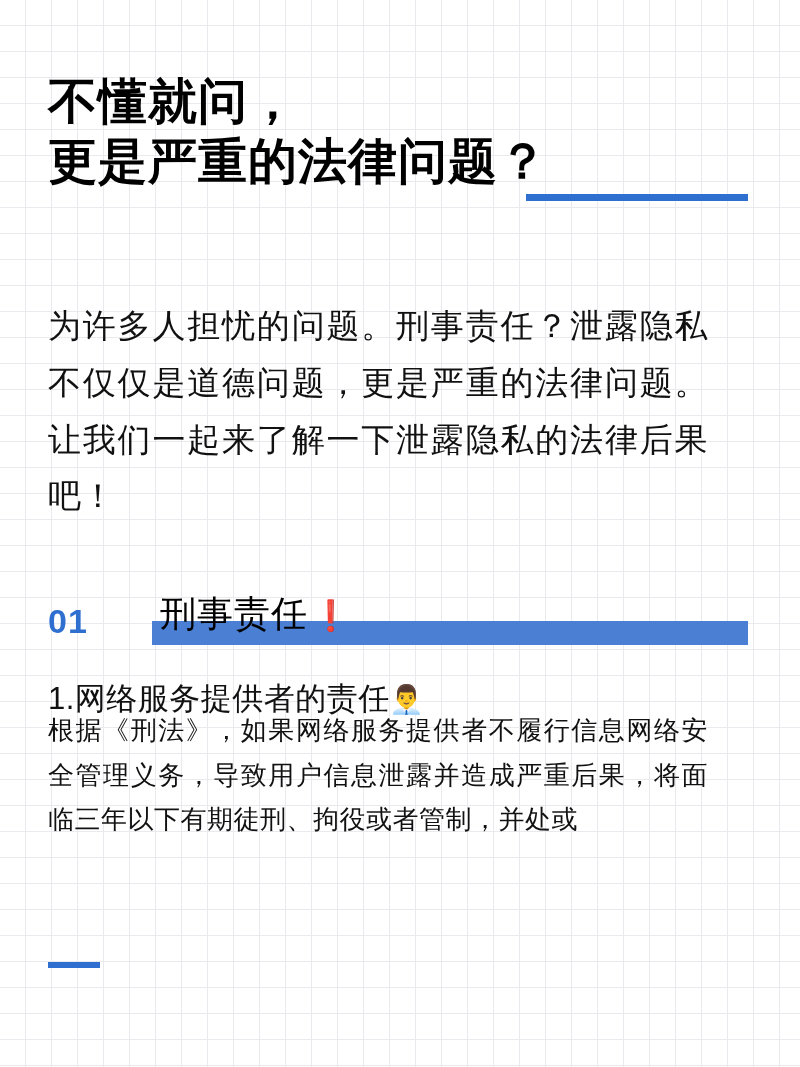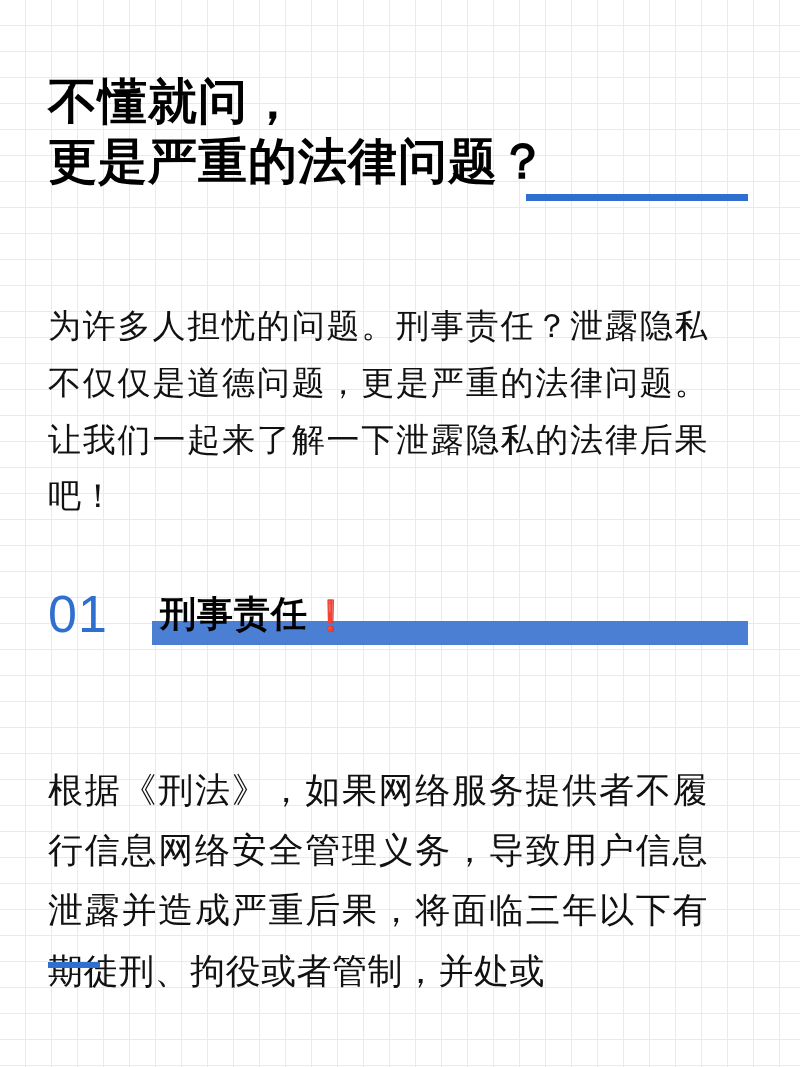--- a/index.html
+++ b/index.html
@@ -80,33 +80,33 @@
     position: absolute;
     left: 104px;
     top: 33px;
     width: 596px;
     height: 24px;
     background: #4a7fd4;
   }
   .section-num {
     position: absolute;
     left: 0;
-    top: 0;
-    font-size: 52px;
-    font-weight: normal;
+    top: 16px;
+    font-size: 34px;
+    font-weight: bold;
     color: #2f6fd0;
     letter-spacing: 1px;
     line-height: 1;
   }
   .section-title {
     position: absolute;
     left: 112px;
     top: 6px;
     font-size: 36px;
-    font-weight: bold;
+    font-weight: normal;
     color: #000000;
     letter-spacing: 1px;
     line-height: 1.1;
     white-space: nowrap;
   }
   .section-title .mark {
     color: #e33b2e;
     font-size: 30px;
     margin-left: 4px;
   }
@@ -120,27 +120,28 @@
     color: #111111;
     letter-spacing: 0.5px;
     white-space: nowrap;
   }
   .sub-head .emoji {
     font-size: 28px;
   }
   .body-text {
     position: absolute;
     left: 0;
-    top: 760px;
+    top: 709px;
     width: 660px;
-    font-size: 35px;
+    font-size: 26px;
     line-height: 1.72;
     color: #111111;
     letter-spacing: 0.5px;
     text-align: justify;
+    font-family: Liberation Serif, serif;
   }
   
   .bottom-accent {
     position: absolute;
     left: 0;
     top: 962px;
     width: 52px;
     height: 6px;
     background: #2f6fd0;
   }
@@ -160,18 +161,21 @@
     <div class="intro">为许多人担忧的问题。刑事责任？泄露隐私不仅仅是道德问题，更是严重的法律问题。让我们一起来了解一下泄露隐私的法律后果吧！</div>
 
     <div class="section">
       <div class="section-bar"></div>
       <div class="section-num">01</div>
       <div class="section-title">
         <span>刑事责任</span><span class="mark">❗</span>
       </div>
     </div>
 
+    <div class="sub-head">
+      <span>1.网络服务提供者的责任</span><span class="emoji">👨‍💼</span>
+    </div>
 
     <div class="body-text">根据《刑法》，如果网络服务提供者不履行信息网络安全管理义务，导致用户信息泄露并造成严重后果，将面临三年以下有期徒刑、拘役或者管制，并处或</div>
 
     <div class="bottom-accent"></div>
   </div>
 </div>
 
 </body></html>

